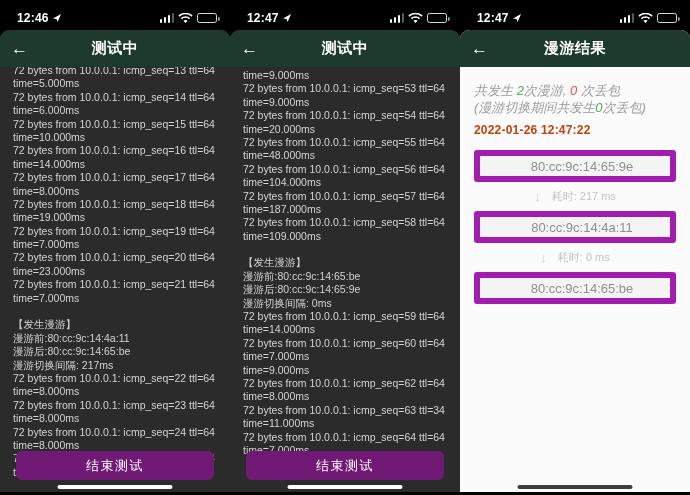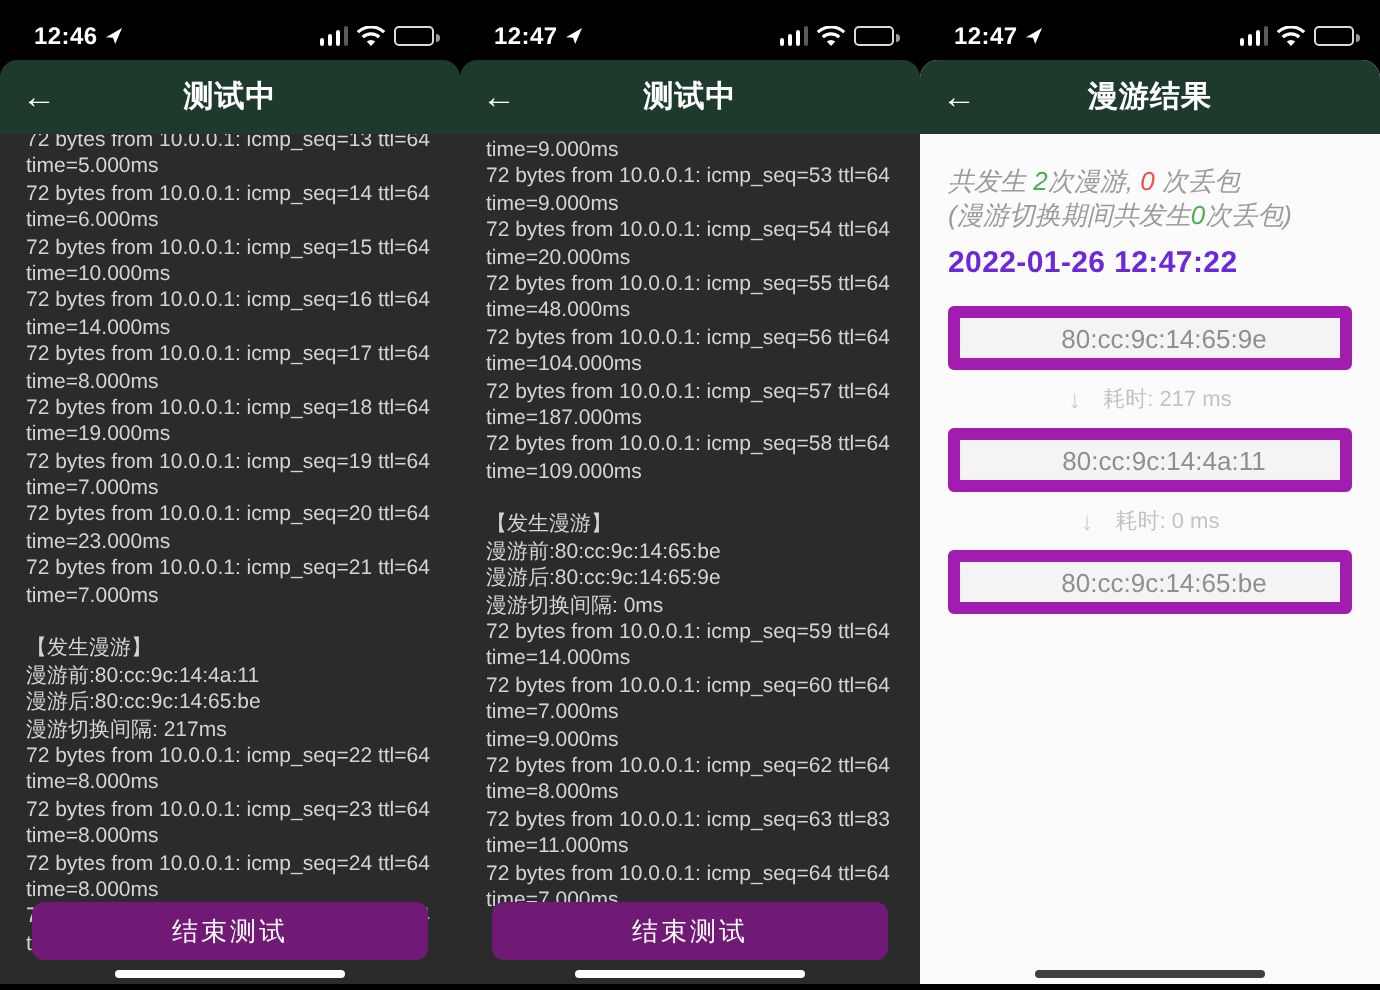--- a/index.html
+++ b/index.html
@@ -42,21 +42,21 @@
            display:flex;align-items:center;justify-content:center;letter-spacing:1.5px;cursor:pointer;}
   .home{position:absolute;z-index:4;bottom:3px;left:50%;transform:translateX(-50%);
         width:115px;height:4.5px;border-radius:3px;background:#fff;}
 
   
   .card-light{background:#fbfbfb;}
   .summary{padding:15px 14px 0;}
   .sum-line{font-size:13px;color:#9b9b9b;line-height:17px;font-style:italic;}
   .c-green{color:#4caf50;}
   .c-red{color:#e8504a;}
-  .date{font-size:15px;color:#6d28d9;font-weight:bold;margin-top:7px;letter-spacing:.2px;}
+  .date{font-size:12px;color:#c2410c;font-weight:bold;margin-top:7px;letter-spacing:.2px;}
   .roam-list{margin-top:13px;padding:0 14px;}
   .ap-box{height:20px;background:#f4f4f4;border:6px solid #a21caf;border-radius:3px;
           display:flex;align-items:center;justify-content:center;font-size:13px;color:#8f8f8f;padding-left:14px;}
   .transition{height:29px;display:flex;align-items:center;justify-content:center;
               gap:11px;font-size:11px;color:#c3c3c3;}
   .t-arrow{color:#d0d0d0;font-size:13px;line-height:1;}
   .home-dark{background:#3f3f3f;}
 </style>
 </head>
 <body>
@@ -174,21 +174,21 @@
         <div class="log-line">漫游前:80:cc:9c:14:65:be</div>
         <div class="log-line">漫游后:80:cc:9c:14:65:9e</div>
         <div class="log-line">漫游切换间隔: 0ms</div>
         <div class="log-line">72 bytes from 10.0.0.1: icmp_seq=59 ttl=64</div>
         <div class="log-line">time=14.000ms</div>
         <div class="log-line">72 bytes from 10.0.0.1: icmp_seq=60 ttl=64</div>
         <div class="log-line">time=7.000ms</div>
         <div class="log-line">time=9.000ms</div>
         <div class="log-line">72 bytes from 10.0.0.1: icmp_seq=62 ttl=64</div>
         <div class="log-line">time=8.000ms</div>
-        <div class="log-line">72 bytes from 10.0.0.1: icmp_seq=63 ttl=83</div>
+        <div class="log-line">72 bytes from 10.0.0.1: icmp_seq=63 ttl=34</div>
         <div class="log-line">time=11.000ms</div>
         <div class="log-line">72 bytes from 10.0.0.1: icmp_seq=64 ttl=64</div>
         <div class="log-line">time=7.000ms</div>
       </div>
     <button class="end-btn">结束测试</button>
     <div class="home"></div>
   </div>
 </div>
 
 <div class="panel">

